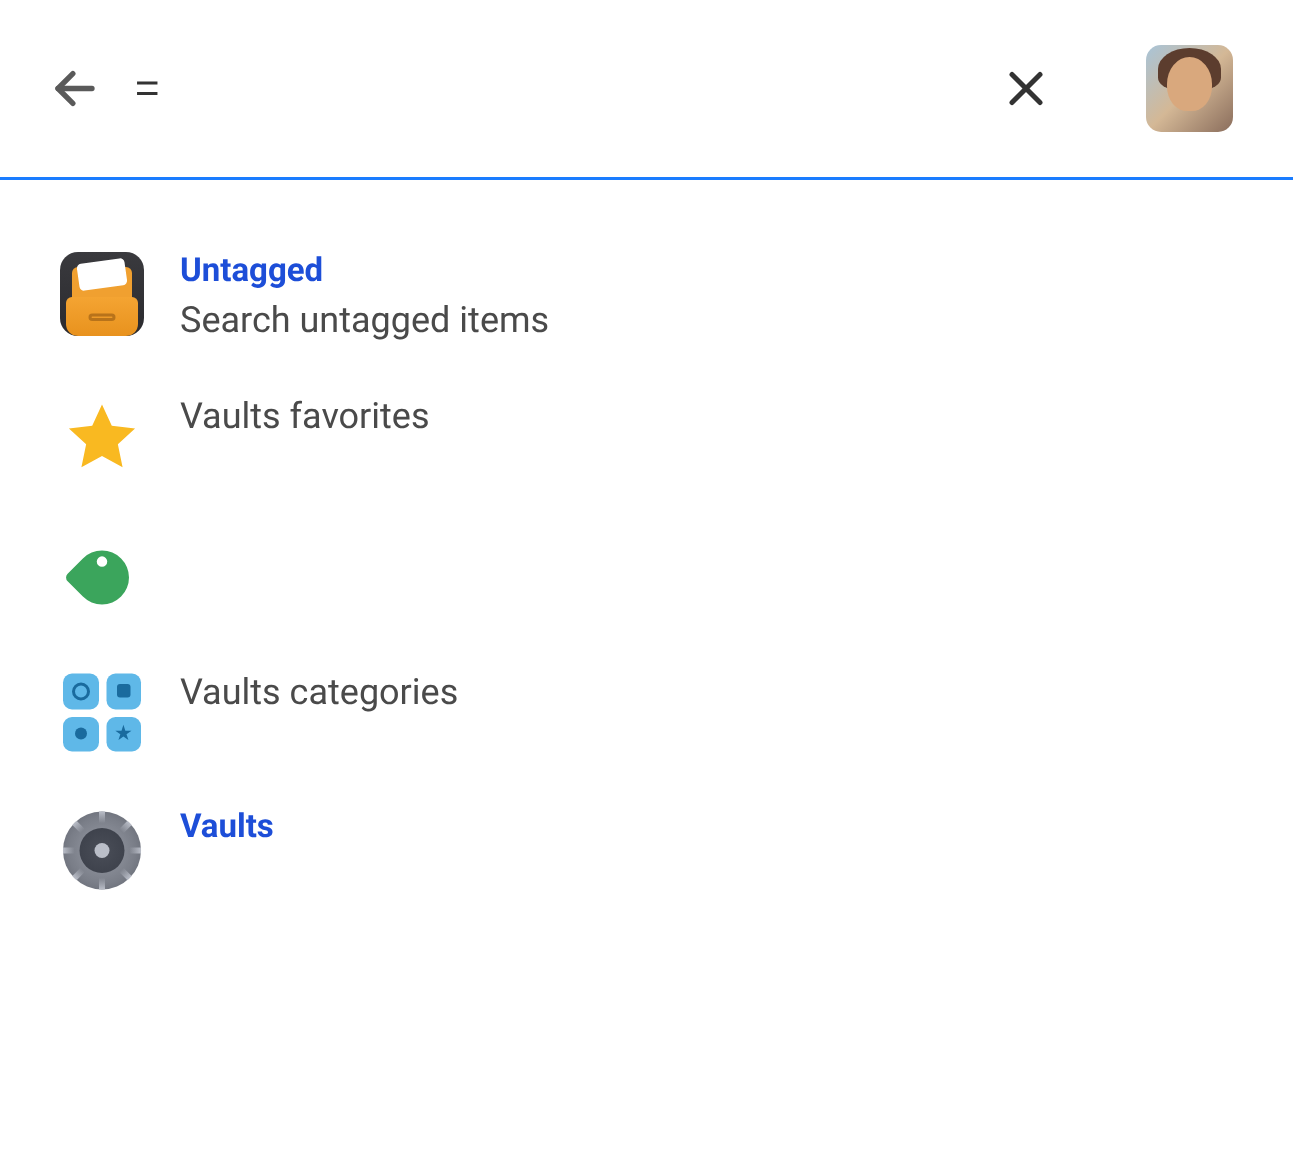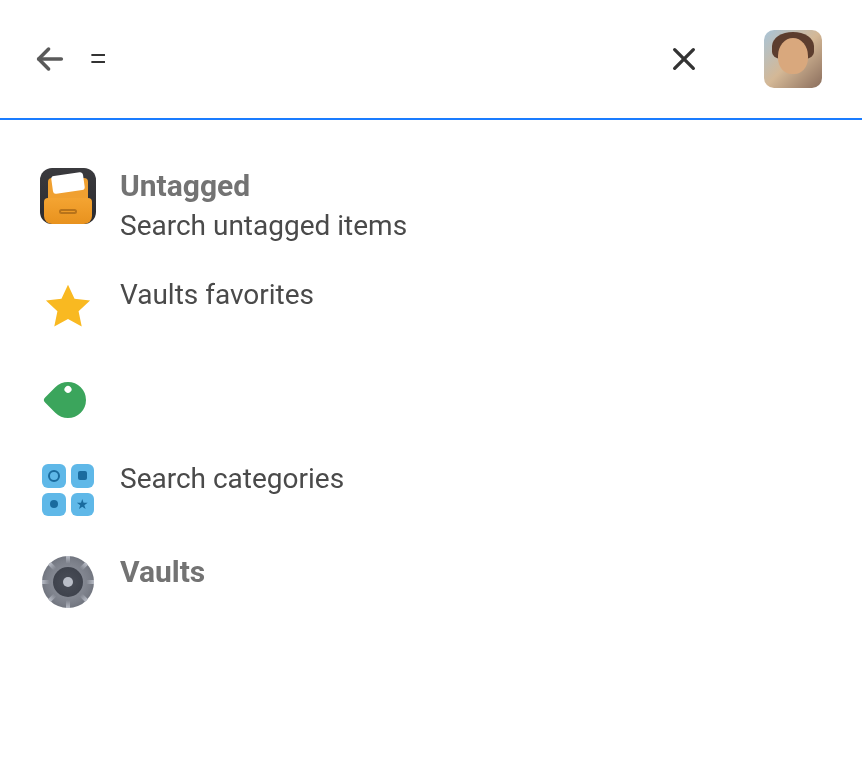--- a/index.html
+++ b/index.html
@@ -92,26 +92,26 @@
       align-items: center;
       justify-content: center;
       flex-shrink: 0;
     }
     .result-text {
       display: flex;
       flex-direction: column;
       gap: 6px;
     }
     .result-title {
-      font-size: 30px;
+      font-size: 22px;
       font-weight: 700;
-      color: #737373;
+      color: #1d4ed8;
     }
     .result-subtitle {
-      font-size: 28px;
+      font-size: 24px;
       color: #4a4a4a;
       font-weight: 400;
     }
     
     .icon-drawer {
       width: 56px;
       height: 56px;
       background: linear-gradient(180deg, #3a3a3e 0%, #2a2a2e 100%);
       border-radius: 12px;
       position: relative;
@@ -332,21 +332,21 @@
   <div class="result-item">
     <div class="icon-box">
       <div class="icon-categories">
         <div class="cat-tile cat-key"></div>
         <div class="cat-tile cat-square"></div>
         <div class="cat-tile cat-dot"></div>
         <div class="cat-tile cat-star"></div>
       </div>
     </div>
     <div class="result-text">
-      <div class="result-subtitle">Search categories</div>
+      <div class="result-subtitle">Vaults categories</div>
     </div>
   </div>
 
   <div class="result-item">
     <div class="icon-box">
       <div class="icon-vault">
         <div class="vault-spoke sp1"></div>
         <div class="vault-spoke sp2"></div>
         <div class="vault-spoke sp3"></div>
         <div class="vault-spoke sp4"></div>

